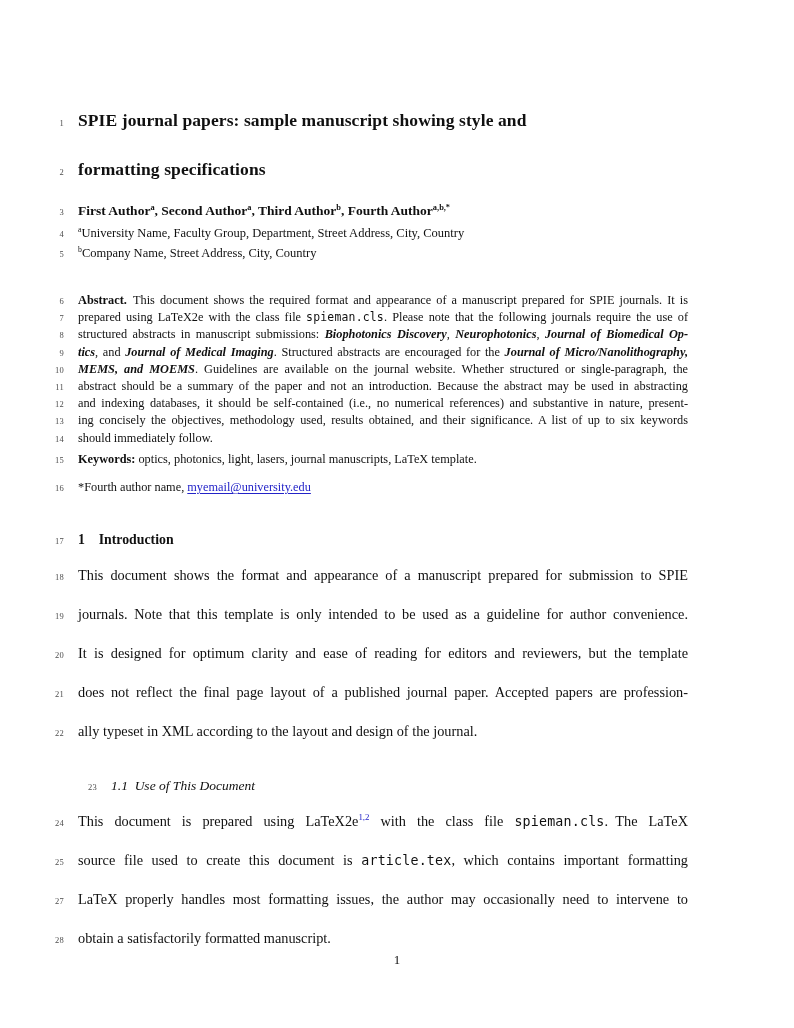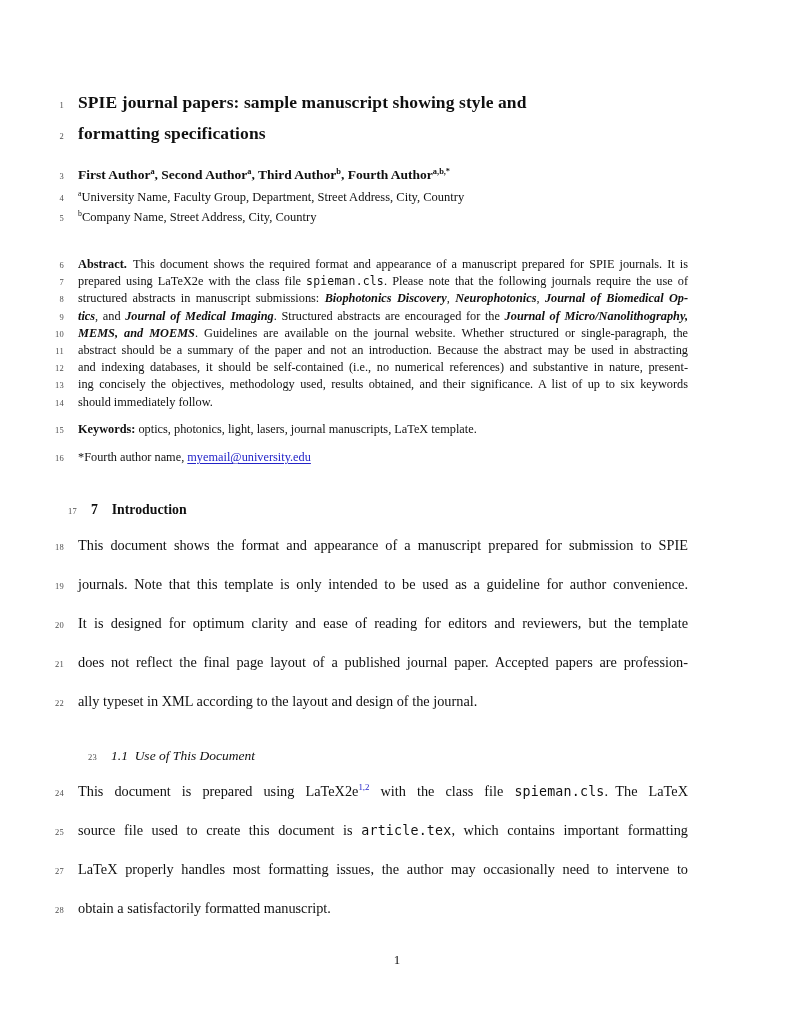--- a/index.html
+++ b/index.html
@@ -12,43 +12,43 @@
   }
   .line { display:flex; align-items:baseline; }
   .ln {
     flex:0 0 78px; padding-right:14px; text-align:right;
     font-size:8.5px; color:#4d4d4d; letter-spacing:0.3px;
   }
   .lc { width:610px; }
   .line.j .lc { text-align:justify; text-align-last:justify; }
 
   .title-block .line { line-height:28px; }
-  .title-block .lc { font-size:17.5px; font-weight:700; letter-spacing:0.1px; }
+  .title-block .lc { font-size:17.5px; font-weight:700; letter-spacing:0.1px;margin-top:18px; }
 
   .author-line { margin-top:15px; }
   .author-line .line { line-height:20px; }
   .author-line .lc { font-size:13.5px; font-weight:700; }
 
   .affiliations { margin-top:2px; }
   .affiliations .line { line-height:19px; }
   .affiliations .lc { font-size:12.5px; }
 
   .abstract { margin-top:28px; }
   .abstract .line { line-height:16.2px; }
   .abstract .lc { font-size:12.3px; }
 
-  .keywords { margin-top:10px; }
+  .keywords { margin-top:4px; }
   .keywords .line { line-height:17px; }
   .keywords .lc { font-size:12.3px; }
 
   .contact { margin-top:10px; }
   .contact .line { line-height:17px; }
   .contact .lc { font-size:12.3px; }
 
-  .h1-block { margin-top:33px;padding-left:13px; }
+  .h1-block { margin-top:33px; }
   .h1-block .line { line-height:20px; }
   .h1-block .lc { font-size:13.8px; font-weight:700; }
 
   .body-block .line { line-height:37px; }
   .body-block .lc { font-size:14.3px; }
   .intro-body { margin-top:6px; }
   .sub-body { margin-top:6px; }
 
   .h2-block { margin-top:24px;padding-left:33px; }
   .h2-block .line { line-height:20px; }
@@ -142,21 +142,21 @@
     </div>
   <div class="contact">
       <div class="line">
         <span class="ln">16</span>
         <span class="lc"><span>*Fourth author name, </span><span class="s-link">myemail@university.edu</span></span>
       </div>
     </div>
   <div class="h1-block">
       <div class="line">
         <span class="ln">17</span>
-        <span class="lc"><span>7 Introduction</span></span>
+        <span class="lc"><span>1 Introduction</span></span>
       </div>
     </div>
   <div class="body-block intro-body">
       <div class="line j">
         <span class="ln">18</span>
         <span class="lc"><span>This document shows the format and appearance of a manuscript prepared for submission to SPIE</span></span>
       </div>
       <div class="line j">
         <span class="ln">19</span>
         <span class="lc"><span>journals. Note that this template is only intended to be used as a guideline for author convenience.</span></span>

